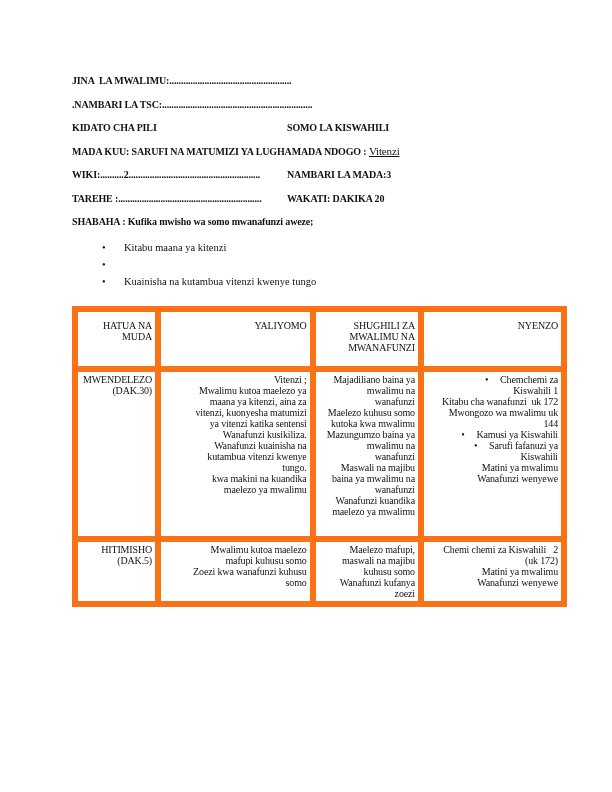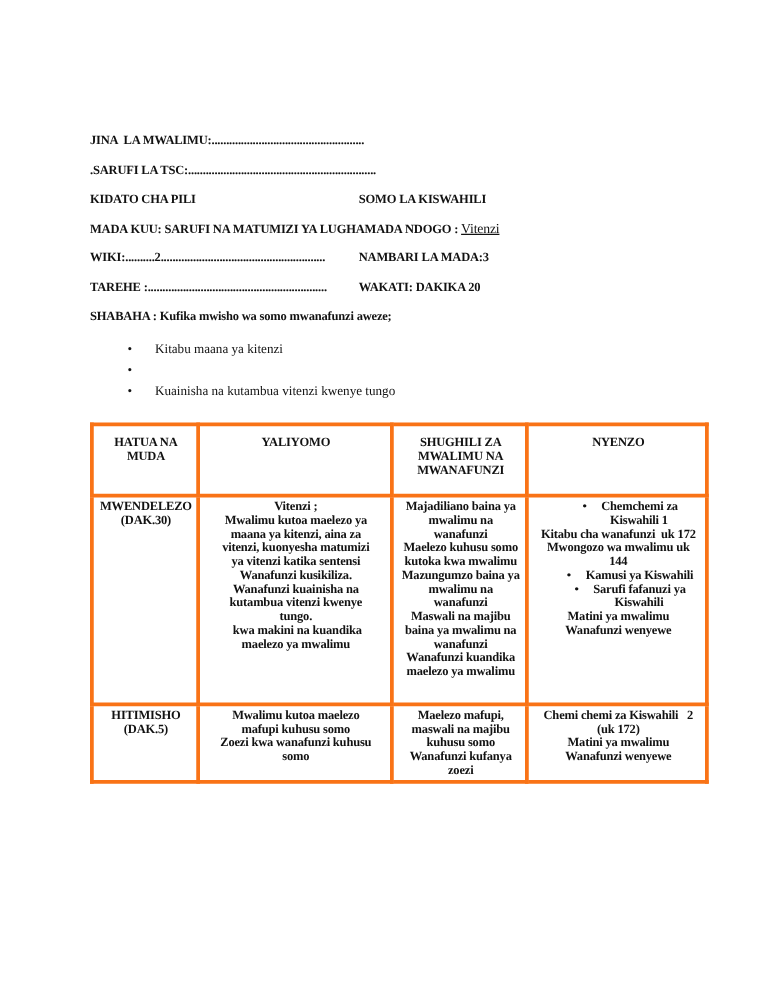--- a/index.html
+++ b/index.html
@@ -1,63 +1,63 @@
 <!DOCTYPE html>
 <html><head>
 <meta charset="utf-8">
 <style>
   html,body{margin:0;padding:0;}
   body{
     width:612px;height:792px;background:#ffffff;color:#121212;
     font-family:"Liberation Serif", serif;
     position:relative;overflow:hidden;
   }
-  .page{padding:106px 45px 0 72px;}
+  .page{padding:74px 45px 0 72px;}
 
   
   .hline{
     font-weight:bold;font-size:10px;line-height:13px;margin-bottom:10.5px;
     white-space:pre;letter-spacing:-0.15px;
   }
   .seg215{display:inline-block;min-width:215px;white-space:pre;vertical-align:baseline;}
   .plain{font-weight:normal;font-size:11px;text-decoration:underline;}
 
   
   .objectives{margin-top:6px;margin-left:28px;}
   .obj{display:flex;font-size:10.5px;line-height:17px;font-weight:normal;}
   .obj .b{width:22px;text-align:left;padding-left:2px;}
 
   
   table.lesson{
     border-collapse:collapse;table-layout:fixed;
     margin-top:16px;border:1.5px solid #111;
   }
   table.lesson td,table.lesson th{
-    border:3px solid #f97316;vertical-align:top;text-align:center;
-    font-weight:bold;font-size:10px;line-height:11px;letter-spacing:-0.15px;
+    border:6px solid #f97316;vertical-align:top;text-align:right;
+    font-weight:normal;font-size:10px;line-height:11px;letter-spacing:-0.15px;
     padding:2px 3px 2px 5px;white-space:pre-wrap;word-wrap:break-word;
   }
   table.lesson th{padding-top:8px;height:44px;}
   th.c1h{text-align:center;}
   .col1{width:76px;}
   .col2{width:160px;}
   .col3{width:110px;}
   .col4{width:148px;}
   tr.r1 td{height:64px;}
   tr.r2 td{height:160px;margin-top:20px;}
   tr.r3 td{height:55px;}
 </style>
 </head>
 <body>
 
 <div class="page">
 
   <div class="hline"><span>JINA  LA MWALIMU:</span><span>....................................................</span></div>
 
-  <div class="hline"><span>.SARUFI LA TSC:</span><span>................................................................</span></div>
+  <div class="hline"><span>.NAMBARI LA TSC:</span><span>................................................................</span></div>
 
 
   <div class="hline"><span class="seg215">KIDATO CHA PILI</span><span>SOMO LA KISWAHILI</span></div>
 
   <div class="hline"><span class="seg215">MADA KUU: SARUFI NA MATUMIZI YA LUGHA</span><span>MADA NDOGO : </span><span class="plain">Vitenzi</span></div>
 
   <div class="hline"><span class="seg215"><span>WIKI:</span><span>..........</span><span>2</span><span>........................................................</span></span><span>NAMBARI LA MADA:3</span></div>
 
   <div class="hline"><span class="seg215"><span>TAREHE :</span><span>.............................................................</span></span><span>WAKATI: DAKIKA 20</span></div>
 

